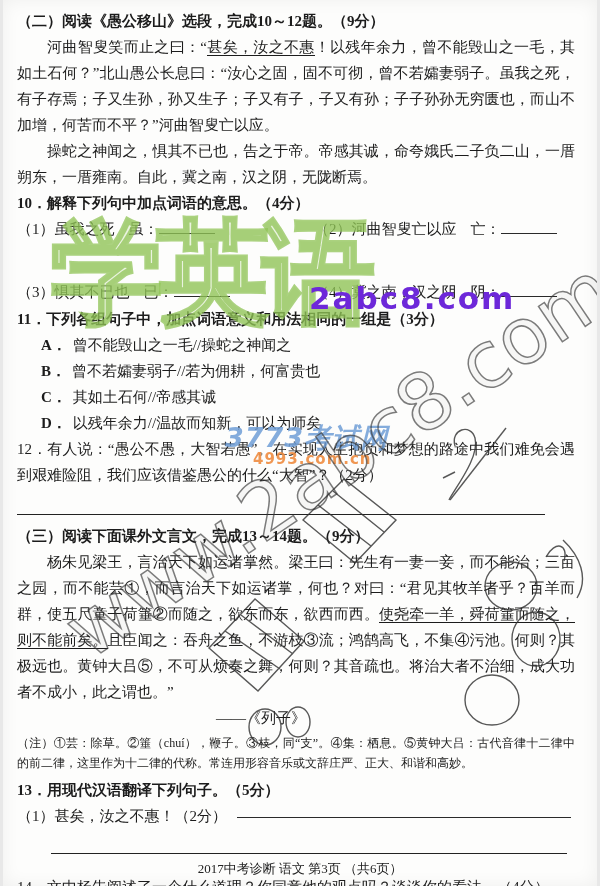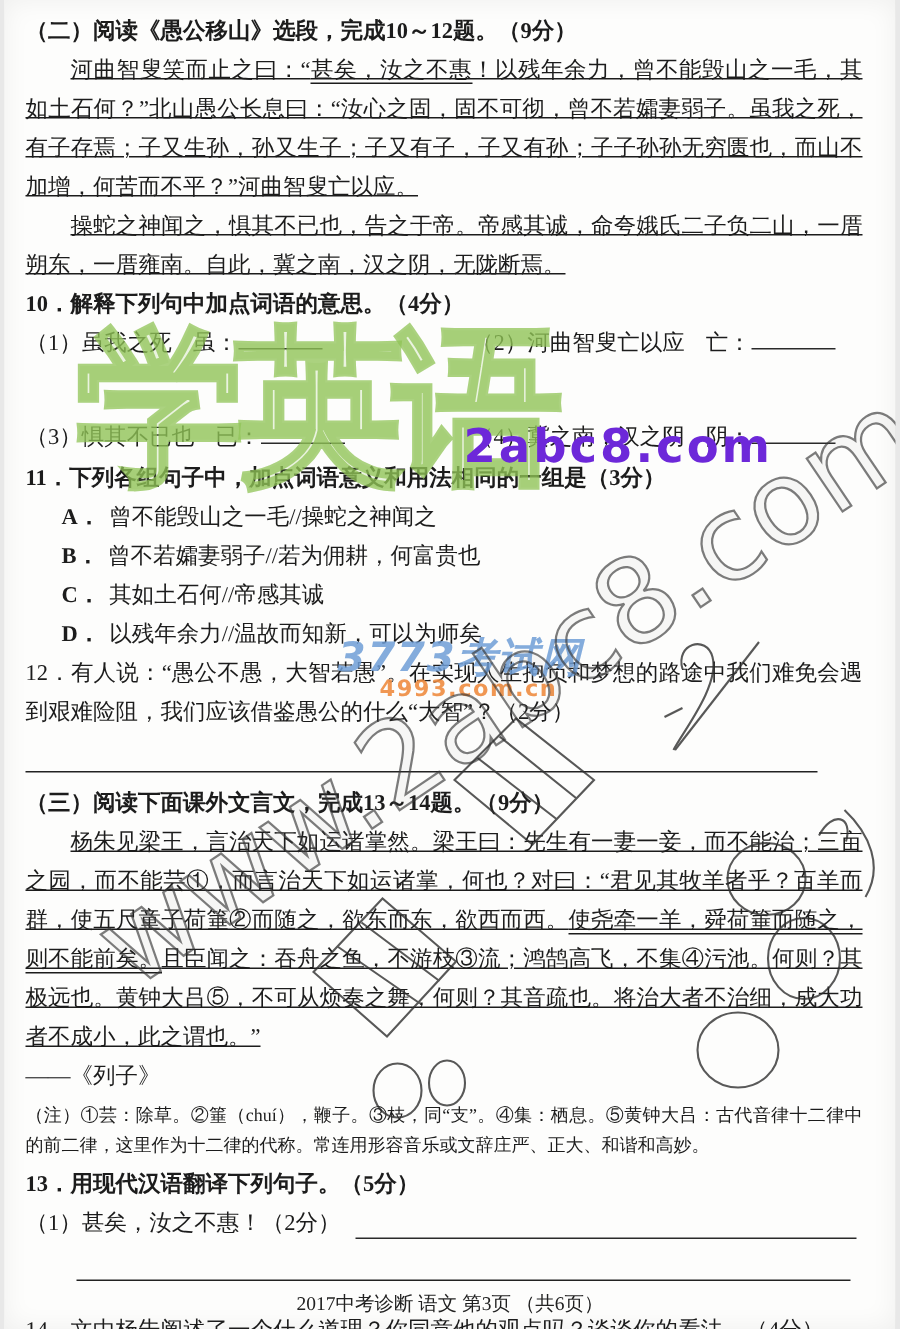--- a/index.html
+++ b/index.html
@@ -4,34 +4,34 @@
 <style>
   html,body { margin:0; padding:0; background:#e8e8e8; }
   .page {
     position:relative; width:548px; height:886px; margin:0 auto;
     background:#fdfdfc; overflow:hidden;
     font-family:"Liberation Serif","DejaVu Serif",serif;
     color:#1c1c1c; box-shadow:inset 0 0 18px rgba(0,0,0,0.06);padding-left:46px;
   }
   .content { position:absolute; inset:0; padding:8px 22px 0 14px; font-size:15px; line-height:26px; }
   .hdr { font-weight:bold; }
-  .para { margin:0; text-indent:2em; text-align:justify;text-decoration:underline; }
+  .para { margin:0; text-indent:2em; text-align:justify; }
   .ul { border-bottom:1.5px solid #1c1c1c; }
   .q10-grid { display:grid; grid-template-columns:1fr 1fr; column-gap:4px;gap:36px; }
   .q10-item { white-space:nowrap; line-height:27px; }
   .q10-item .word { margin-left:14px; }
   .blank { display:inline-block; width:56px; border-bottom:1.2px solid #2a2a2a; height:14px; vertical-align:baseline; }
   .opt { margin-left:24px; }
   .opt .lbl { font-weight:bold; margin-right:6px; }
   .ansline { border:0; border-top:1.5px solid #222; margin:0; }
   .ansline.q12 { margin:26px 30px 8px 0; }
   .ansline.q13b { margin:24px 8px 4px 34px; }
-  .attr { text-align:left; padding-right:70px; }
+  .attr { text-align:center; padding-right:70px; }
   .note { font-size:12px; line-height:20px; text-align:justify; margin:2px 0 4px 0; }
-  .q13-item1 { display:flex; align-items:flex-end; }
+  .q13-item1 { display:flex; align-items:flex-start; }
   .q13-item1 .grow-blank { flex:1; border-bottom:1.2px solid #2a2a2a; height:14px; margin:0 4px 3px 10px; }
   .footer { position:absolute; bottom:8px; left:0; width:100%; text-align:center; font-size:13px; color:#222; }
   
   .wm { position:absolute; pointer-events:none; white-space:nowrap; }
   .wm-big-green {
     left:48px; top:216px; font-size:112px; font-weight:bold; line-height:1;
     font-family:"DejaVu Sans",sans-serif; letter-spacing:-6px;
     color:rgba(150,197,95,0.18); -webkit-text-stroke:3px rgba(143,195,85,0.75);
   }
   .wm-slogan { left:352px; top:246px; font-size:22px; font-weight:bold; color:#8cbf55; font-family:"DejaVu Sans",sans-serif; opacity:0.9; }

